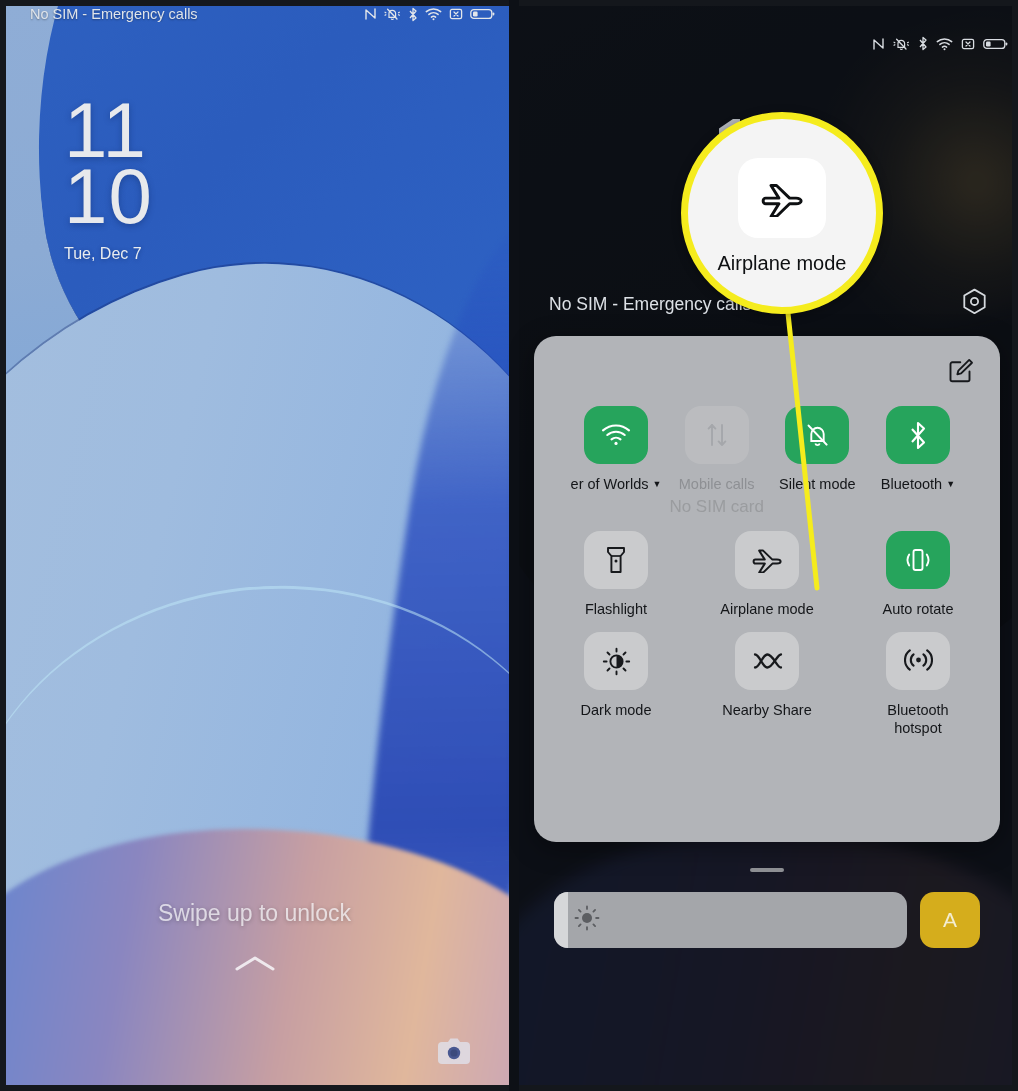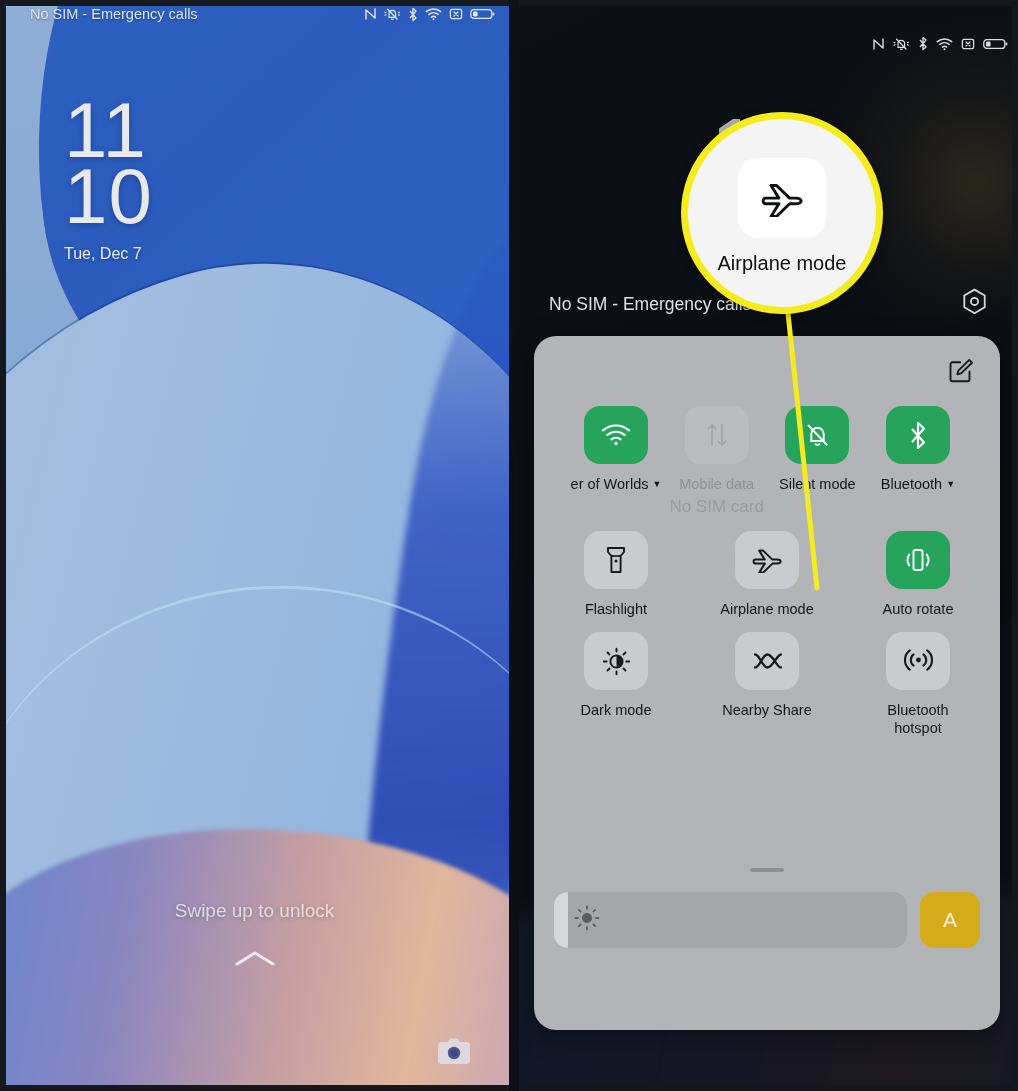--- a/index.html
+++ b/index.html
@@ -49,21 +49,21 @@
      text-shadow:0 1px 2px rgba(0,0,0,.35);}
   .sb-icons{margin-left:auto;display:flex;align-items:center;gap:7px;}
   .sb-icons svg{display:block;}
 
   .clock{position:absolute;left:64px;top:98px;z-index:20;}
   .clock .hh,.clock .mm{font-size:78px;line-height:.84;color:#e7e9ec;font-weight:300;letter-spacing:1px;
     text-shadow:0 2px 6px rgba(10,30,80,.35);font-family:"Liberation Sans",sans-serif;}
   .clock .date{margin-top:16px;font-size:16px;color:#e9ecef;text-shadow:0 1px 4px rgba(10,30,80,.4);}
 
   .unlock{position:absolute;left:0;right:0;top:900px;text-align:center;z-index:20;}
-  .unlock .txt{font-size:19px;color:rgba(250,250,252,.72);text-shadow:0 1px 4px rgba(0,0,0,.25);}
+  .unlock .txt{font-size:23px;color:rgba(250,250,252,.72);text-shadow:0 1px 4px rgba(0,0,0,.25);}
   .unlock .chev{margin-top:26px;display:flex;justify-content:center;}
   .cam{position:absolute;right:38px;bottom:22px;z-index:20;opacity:.9;}
 
   
   .phone-right{position:absolute;left:519px;top:0;width:499px;height:1091px;overflow:hidden;background:#0e1117;}
   .bezel-r{position:absolute;inset:0;border-right:6px solid #14171c;border-top:6px solid #14171c;border-bottom:6px solid #14171c;box-sizing:border-box;pointer-events:none;z-index:40;}
   .wall-dim{position:absolute;inset:0;overflow:hidden;}
   .dimbase{position:absolute;inset:0;background:#121620;}
   .dim-dark{position:absolute;left:-20%;top:-30%;width:150%;height:95%;
     background:linear-gradient(160deg,#151a24 0%,#10141c 60%,#0c0f15 100%);
@@ -79,21 +79,21 @@
   .statusbar-r{position:absolute;right:10px;top:36px;display:flex;align-items:center;gap:8px;z-index:20;}
   .statusbar-r svg{display:block;}
 
   .clock-r{position:absolute;left:0;right:0;top:105px;text-align:center;z-index:12;}
   .clock-r .big{font-size:86px;line-height:1;color:#cfd3d8;font-weight:300;letter-spacing:10px;opacity:.85;}
 
   .carrier-row{position:absolute;left:0;right:0;top:288px;z-index:22;display:flex;align-items:center;padding:0 30px;box-sizing:border-box;}
   .carrier-row .ctxt{font-size:17.5px;color:#dde1e6;}
   .carrier-row .gear{margin-left:auto;}
 
-  .qs-panel{position:absolute;left:534px;top:336px;width:466px;height:694px;background:#b2b4b8;
+  .qs-panel{position:absolute;left:534px;top:336px;width:466px;height:506px;background:#b2b4b8;
     border-radius:22px;z-index:20;box-shadow:0 6px 26px rgba(0,0,0,.38);}
   .qs-edit{position:absolute;right:26px;top:22px;}
 
   .tiles{position:absolute;left:0;top:70px;width:100%;box-sizing:border-box;padding:0 34px;}
   .trow{display:flex;justify-content:space-between;margin-bottom:14px;}
   .tile{width:96px;display:flex;flex-direction:column;align-items:center;}
   .tbtn{width:64px;height:58px;border-radius:16px;display:flex;align-items:center;justify-content:center;}
   .tbtn.on{background:#26a45c;}
   .tbtn.off{background:#cacbcd;}
   .tbtn.dis{background:#c3c4c6;opacity:.55;}
@@ -302,21 +302,21 @@
           </div>
         </div>
 
         <div class="tile">
           <div class="tbtn dis">
             <svg width="26" height="26" viewBox="0 0 26 26">
                 <path d="M8 3v20M8 3L4.6 6.6M8 3l3.4 3.6M18 23V3M18 23l-3.4-3.6M18 23l3.4-3.6" fill="none" stroke="#9b9da1" stroke-width="1.9" stroke-linecap="round" stroke-linejoin="round"></path>
               </svg>
           </div>
           <div class="tlabel dim">
-            <span>Mobile data</span>
+            <span>Mobile calls</span>
           </div>
           <div class="tsub">No SIM card</div>
         </div>
 
         <div class="tile">
           <div class="tbtn on">
             <svg width="27" height="27" viewBox="0 0 27 27">
                 <path d="M7.3 19h12.4v-7c0-3.4-2.8-6.2-6.2-6.2S7.3 8.6 7.3 12z" fill="none" stroke="#fff" stroke-width="1.9"></path>
                 <path d="M11.3 21.5a2.3 2.3 0 004.4 0" fill="none" stroke="#fff" stroke-width="1.8"></path>
                 <path d="M4.6 3.6l18 19" stroke="#fff" stroke-width="2.1" stroke-linecap="round"></path>

